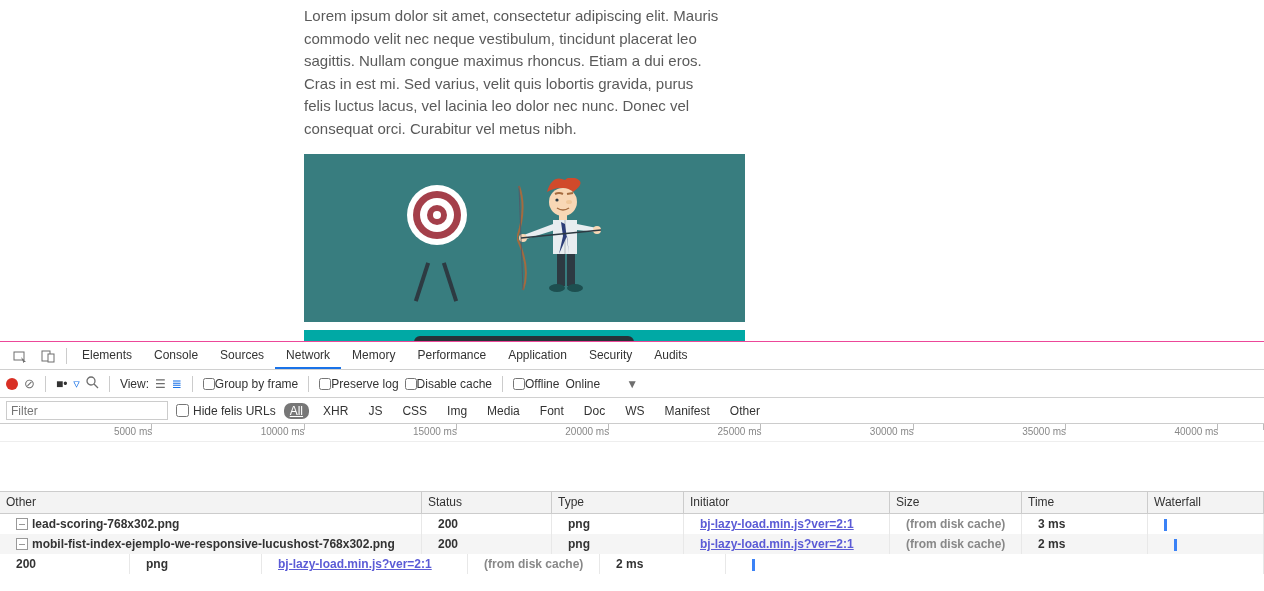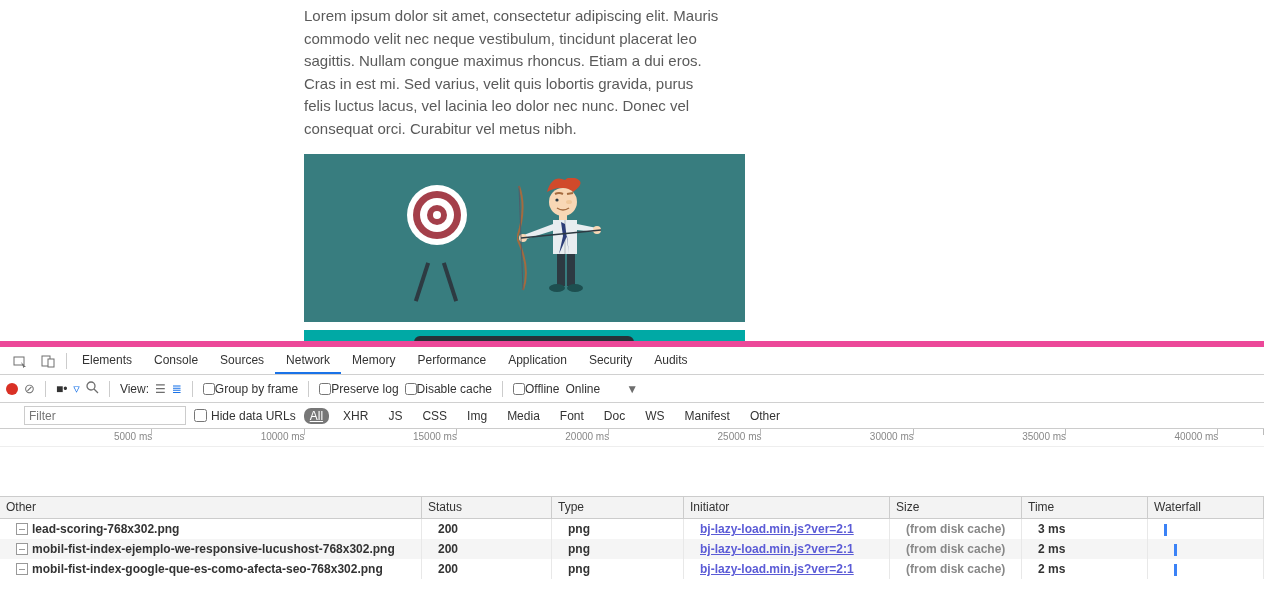--- a/index.html
+++ b/index.html
@@ -17,37 +17,37 @@
 
 .archer { position: absolute; right: 118px; top: 24px; }
 
 .banner2 { width: 441px; height: 60px; background: #00a9a5; position: relative; overflow: hidden; }
 .laptop { position: absolute; left: 95px; top: 6px; width: 250px; height: 150px; }
 .laptop-screen { width: 220px; height: 140px; background: #fff; border: 10px solid #263238; border-radius: 6px; position: relative; margin: 0 auto; }
 .laptop-header { height: 18px; background: #fff; border-bottom: 1px solid #eee; display: flex; align-items: center; padding: 0 6px; }
 .brand { font-size: 7px; color: #4a4aff; font-weight: bold; font-style: italic; }
 .laptop-hero { height: 32px; background: #2f4a9a; margin: 2px; }
 
-.devtools { position: absolute; bottom: 0; left: 0; right: 0; height: 250px; background: #fff; border-top: 6px solid #ec4899; font-size: 12px; }
+.devtools { position: absolute; bottom: 0; left: 0; right: 0; height: 250px; background: #fff; border-top: 1px solid #ec4899; font-size: 12px; }
 .dt-tabs { display: flex; align-items: center; height: 28px; border-bottom: 1px solid #d0d0d0; padding-left: 6px; gap: 0; }
 .dt-tabs .icon-btn { width: 28px; height: 26px; display: flex; align-items: center; justify-content: center; color: #6e6e6e; }
 .dt-tabs .tab { padding: 0 11px; height: 27px; line-height: 27px; color: #333; cursor: pointer; }
 .dt-tabs .tab.active { border-bottom: 2px solid #1a73e8; color: #333; }
 .dt-tabs .sep { width: 1px; height: 16px; background: #ccc; margin: 0 4px; }
 
 .dt-toolbar { display: flex; align-items: center; height: 28px; border-bottom: 1px solid #d0d0d0; padding-left: 6px; gap: 6px; }
 .dt-toolbar .dot-red { width: 12px; height: 12px; border-radius: 50%; background: #d93025; }
 .dt-toolbar .circ-slash { font-size: 13px; color: #6e6e6e; }
 .dt-toolbar .sep { width: 1px; height: 16px; background: #ccc; margin: 0 4px; }
 .dt-toolbar label { display: flex; align-items: center; color: #333; }
 .dt-toolbar input[type=checkbox] { width: 12px; height: 12px; }
 .dt-toolbar .lbl { color: #333; }
 .dt-toolbar .funnel { color: #1a73e8; font-size: 13px; }
 
-.dt-filter { display: flex; align-items: center; height: 26px; border-bottom: 1px solid #ccc; gap: 8px; padding-left: 24px; }
+.dt-filter { display: flex; align-items: center; height: 26px; border-bottom: 1px solid #ccc; gap: 8px; padding-left: 6px; }
 .dt-filter input[type=text] { border: 1px solid #ccc; height: 19px; width: 162px; padding: 0 4px; font-size: 12px; color: #888; }
 .dt-filter .pill { padding: 1px 6px; color: #333; cursor: pointer; }
 .dt-filter .pill.active { background: #777; color: #fff; border-radius: 7px; text-decoration: underline; }
 .dt-filter label { display: flex; align-items: center; gap: 4px; }
 
 .dt-timeline { height: 68px; border-bottom: 1px solid #ccc; position: relative; }
 .dt-ruler { display: flex; height: 18px; border-bottom: 1px solid #eee; }
 .dt-ruler .tick { flex: 1; position: relative; font-size: 10px; color: #888; }
 .dt-ruler .tick span { position: absolute; right: 0; top: 2px; }
 .dt-ruler .tick::after { content:""; position:absolute; right:0; top:0; width:1px; height:6px; background:#bbb; }
@@ -194,21 +194,21 @@
         <span>Offline</span>
       </label>
     <span class="lbl">Online</span>
     <span style="margin-left:20px;color:#6e6e6e">▼</span>
   </div>
 
   <div class="dt-filter">
     <input type="text" placeholder="Filter" style="">
     <label>
         <input type="checkbox" style="">
-        <span>Hide data URLs</span>
+        <span>Hide felis URLs</span>
       </label>
     <span class="pill active">All</span>
     <span class="pill">XHR</span>
     <span class="pill">JS</span>
     <span class="pill">CSS</span>
     <span class="pill">Img</span>
     <span class="pill">Media</span>
     <span class="pill">Font</span>
     <span class="pill">Doc</span>
     <span class="pill">WS</span>
@@ -269,21 +269,20 @@
     <div class="dt-row">
       <div class="col col-name"><span class="file-icon"></span><span>mobil-fist-index-ejemplo-we-responsive-lucushost-768x302.png</span></div>
       <div class="col col-status">200</div>
       <div class="col col-type">png</div>
       <div class="col col-initiator"><a>bj-lazy-load.min.js?ver=2:1</a></div>
       <div class="col col-size">(from disk cache)</div>
       <div class="col col-time">2 ms</div>
       <div class="col col-waterfall"><span class="wf-bar w2"></span></div>
     </div>
     <div class="dt-row">
-      <div class="col col-name"><span class="file-icon"></span><span>mobil-fist-index-google-que-es-como-afecta-seo-768x302.png</span></div>
       <div class="col col-status">200</div>
       <div class="col col-type">png</div>
       <div class="col col-initiator"><a>bj-lazy-load.min.js?ver=2:1</a></div>
       <div class="col col-size">(from disk cache)</div>
       <div class="col col-time">2 ms</div>
       <div class="col col-waterfall"><span class="wf-bar w2"></span></div>
     </div>
   </div>
 </div>
 

